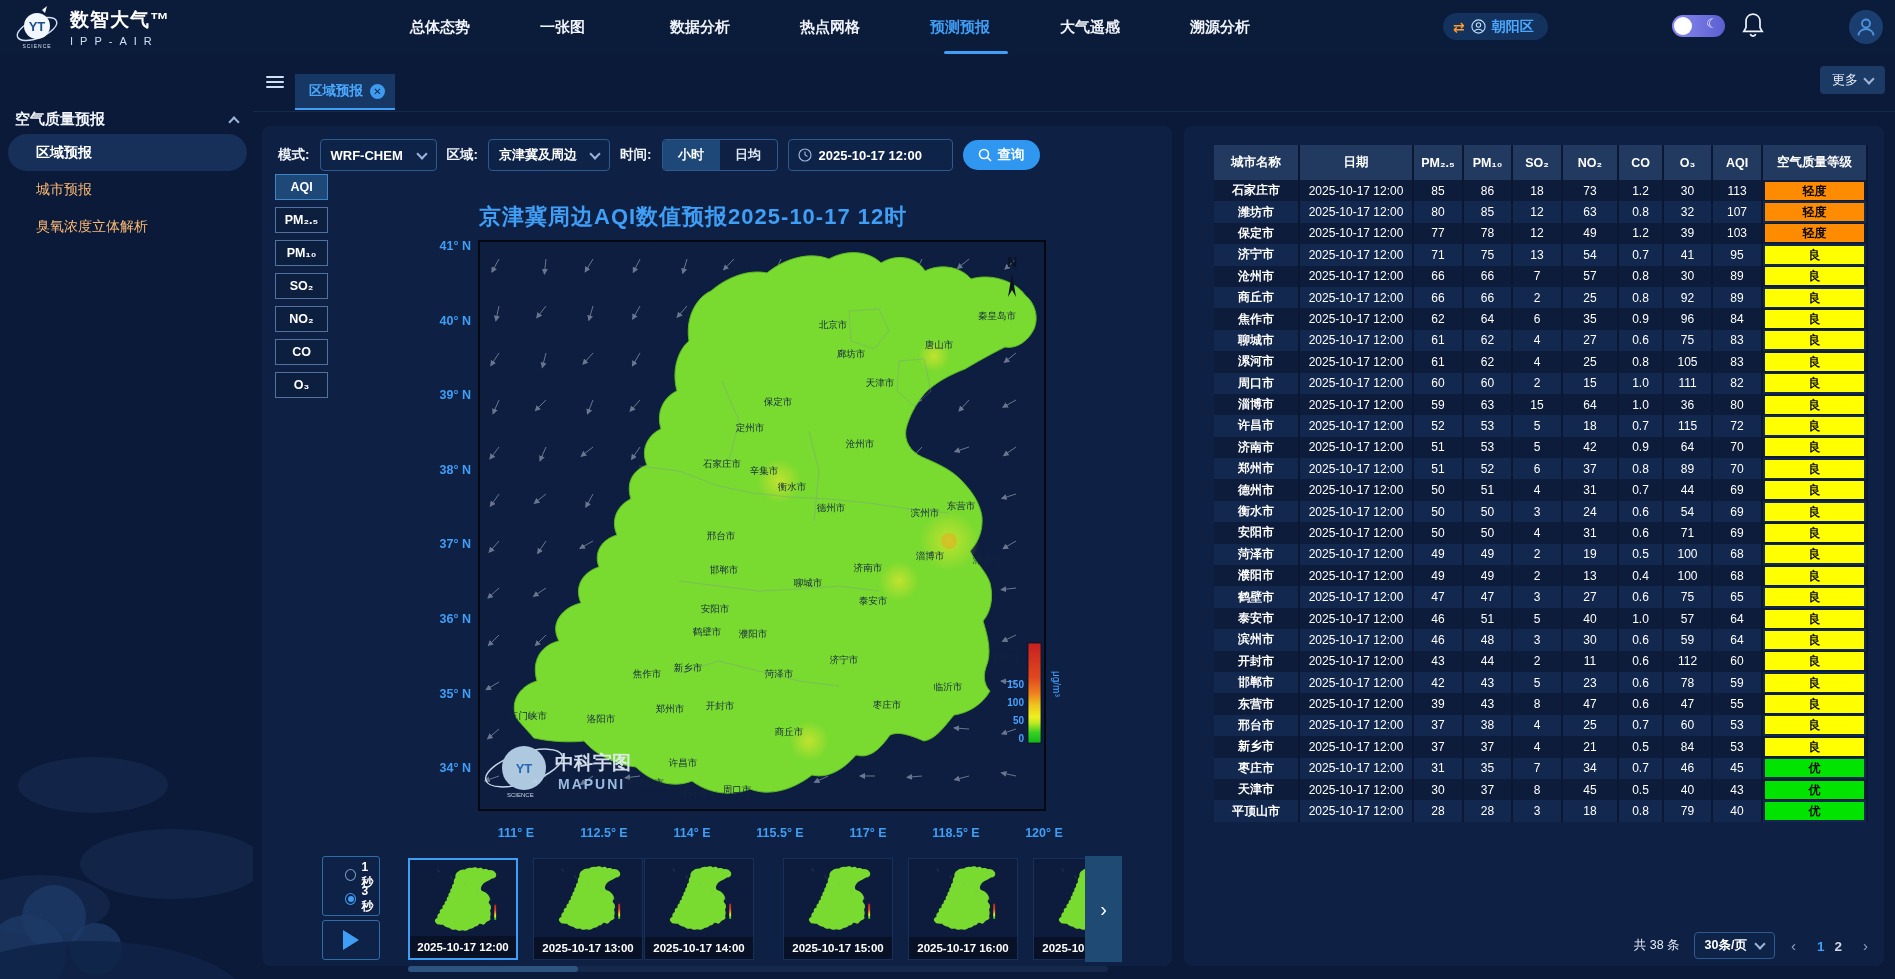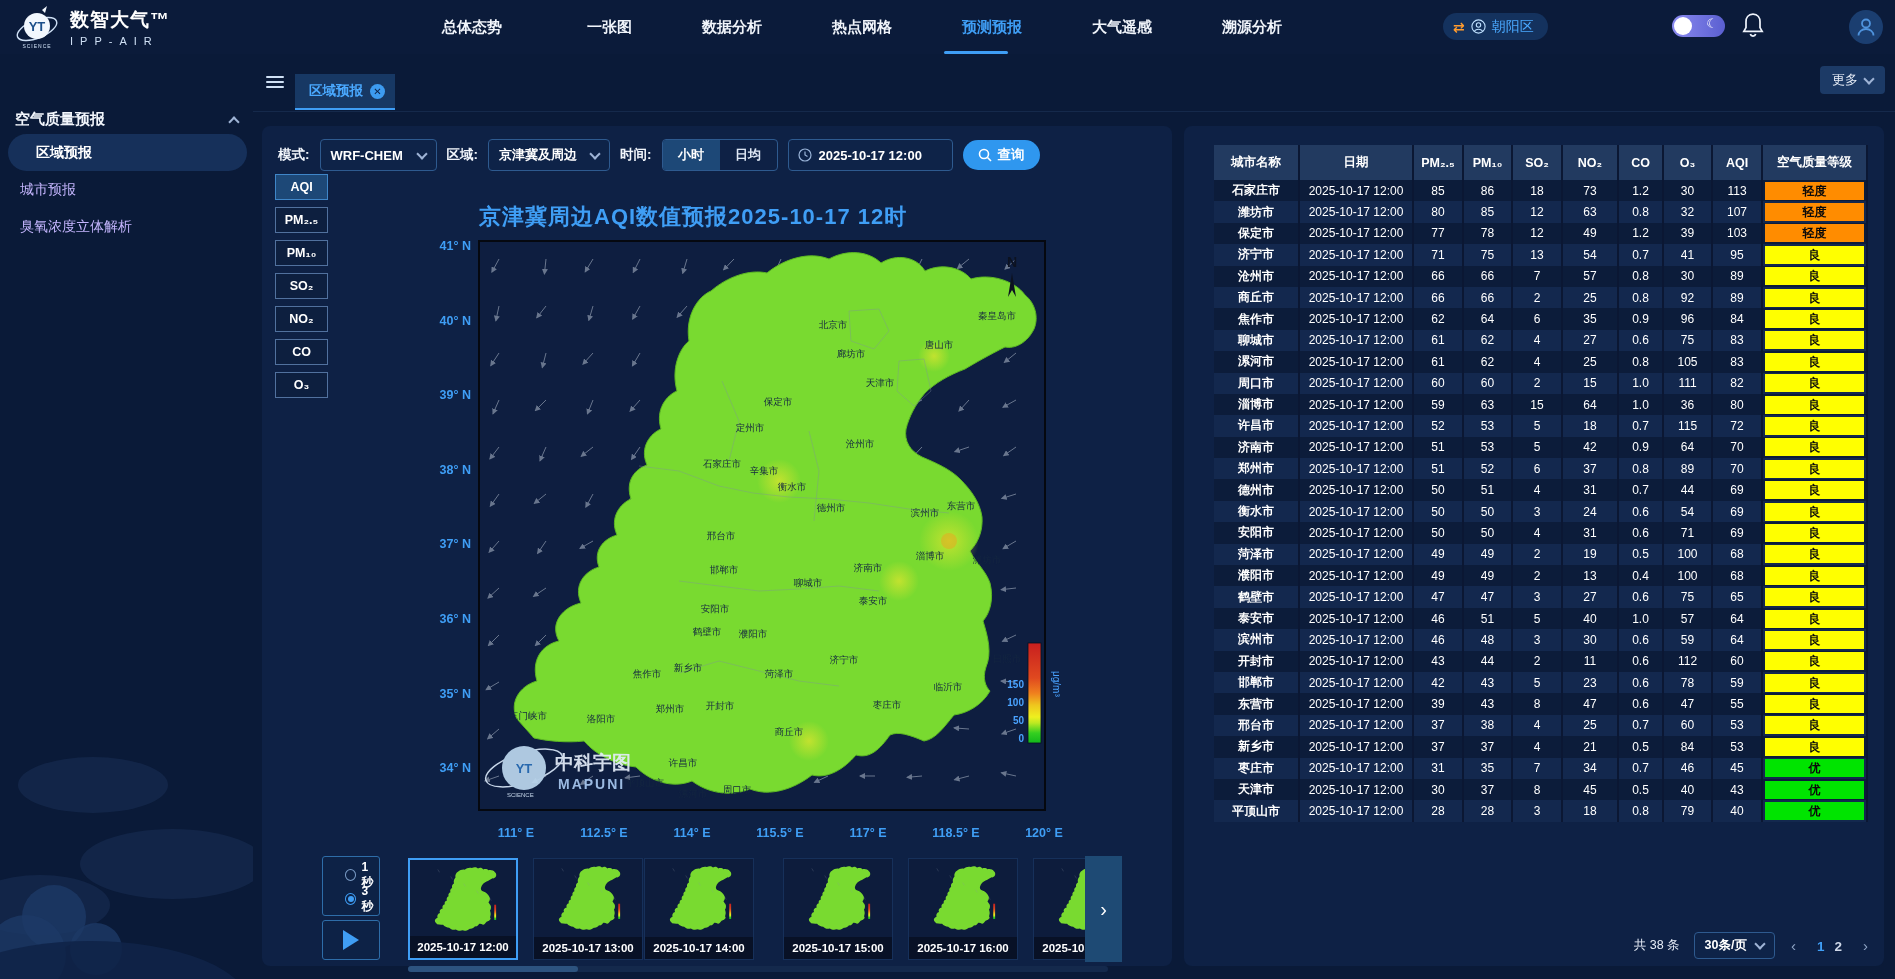--- a/index.html
+++ b/index.html
@@ -6,41 +6,41 @@
   html,body { background:#060d1c; }
   body { font-family:"Liberation Sans","DejaVu Sans",sans-serif; }
   #app { position:relative; width:1895px; height:979px; background:#081426; overflow:hidden; color:#e8eef8; }
 
   
   .topbar { position:absolute; left:0; top:0; width:1895px; height:54px; background:#0b1b3a; z-index:30; }
   .brand { position:absolute; left:14px; top:4px; display:flex; align-items:center; gap:10px; }
   .brand-text .t1 { font-size:19px; font-weight:bold; letter-spacing:1px; color:#ffffff; }
   .brand-text .t2 { font-size:11px; letter-spacing:7px; color:#cfe0f5; margin-top:2px; }
   .main-nav { position:absolute; left:391px; top:0; height:54px; display:flex; align-items:center; }
-  .main-nav .nav-item { position:relative; width:92px; margin:16px 19px; text-align:right; font-size:15px; font-weight:bold; color:#f0f4fa; height:54px; line-height:54px; cursor:pointer; }
+  .main-nav .nav-item { position:relative; width:92px; margin:16px 19px; text-align:left; font-size:15px; font-weight:bold; color:#f0f4fa; height:54px; line-height:54px; cursor:pointer; }
   .main-nav .nav-item.active { color:#3f9ef5; }
   .main-nav .nav-item.active::after { content:""; position:absolute; left:50%; transform:translateX(-50%); bottom:0; width:64px; height:3px; background:#3f9ef5; border-radius:2px; }
   .region-pill { position:absolute; left:1443px; top:13px; height:27px; padding:0 14px 0 10px; background:#14325e; border-radius:14px; display:flex; align-items:center; gap:6px; }
   .region-pill .swap { color:#ff9b2e; font-size:14px; font-weight:bold; }
-  .region-pill .rp-label { color:#4aa9ff; font-size:14px; font-weight:normal; }
+  .region-pill .rp-label { color:#4aa9ff; font-size:14px; font-weight:bold; }
   .switch { position:absolute; left:1672px; top:15px; width:53px; height:22px; border-radius:11px; background:linear-gradient(90deg,#8a8af0,#5a5fd0); cursor:pointer; }
   .switch .knob { position:absolute; left:2px; top:2px; width:18px; height:18px; border-radius:50%; background:#ffffff; }
   .switch .moon { position:absolute; right:7px; top:1px; color:#ffffff; font-size:13px; }
   .bell { position:absolute; left:1740px; top:12px; width:26px; height:28px; cursor:pointer; }
   .avatar { position:absolute; left:1849px; top:10px; width:34px; height:34px; border-radius:50%; background:#1b3e70; display:flex; align-items:center; justify-content:center; cursor:pointer; }
 
   
   .sidebar { position:absolute; left:0; top:54px; width:253px; height:925px; background:#0a1a38; z-index:20; overflow:hidden; }
   .group-head { position:absolute; left:15px; top:56px; width:223px; display:flex; justify-content:space-between; align-items:center; cursor:pointer; }
   .group-head .gh-label { font-size:15px; font-weight:bold; color:#f2f6fc; }
   .chev { width:8px; height:8px; border-right:2px solid #9fb4d6; border-bottom:2px solid #9fb4d6; display:inline-block; }
   .chev.up { transform:rotate(-135deg); margin-top:4px; }
   .chev.down { transform:rotate(45deg); margin-bottom:3px; }
   .side-items { position:absolute; left:0; top:80px; width:253px; }
-  .side-item { position:relative; height:37px; line-height:37px; padding-left:20px; font-size:14px; color:#c4b5fd; cursor:pointer; }
+  .side-item { position:relative; height:37px; line-height:37px; padding-left:36px; font-size:14px; color:#fdba74; cursor:pointer; }
   .side-item.active { background:#16305a; border-radius:19px; margin:0 6px 0 8px; padding-left:28px; color:#ffffff; font-weight:bold; }
   .decor { position:absolute; left:0; bottom:0; width:253px; height:300px; pointer-events:none; }
   .decor .cl { position:absolute; background:#16294e; border-radius:50%; opacity:.75; }
   .decor .tr { position:absolute; background:#1d3a66; border-radius:50%; opacity:.8; }
   .decor .hill { position:absolute; background:#0f2348; border-radius:50%; opacity:.9; }
 
   
   .main { position:absolute; left:253px; top:54px; width:1642px; height:925px; background:#0a1a38; }
   .tabbar { position:absolute; left:0; top:0; width:1642px; height:58px; border-bottom:1px solid #15294b; }
   .hamburger { position:absolute; left:13px; top:22px; width:18px; height:14px; cursor:pointer; }

